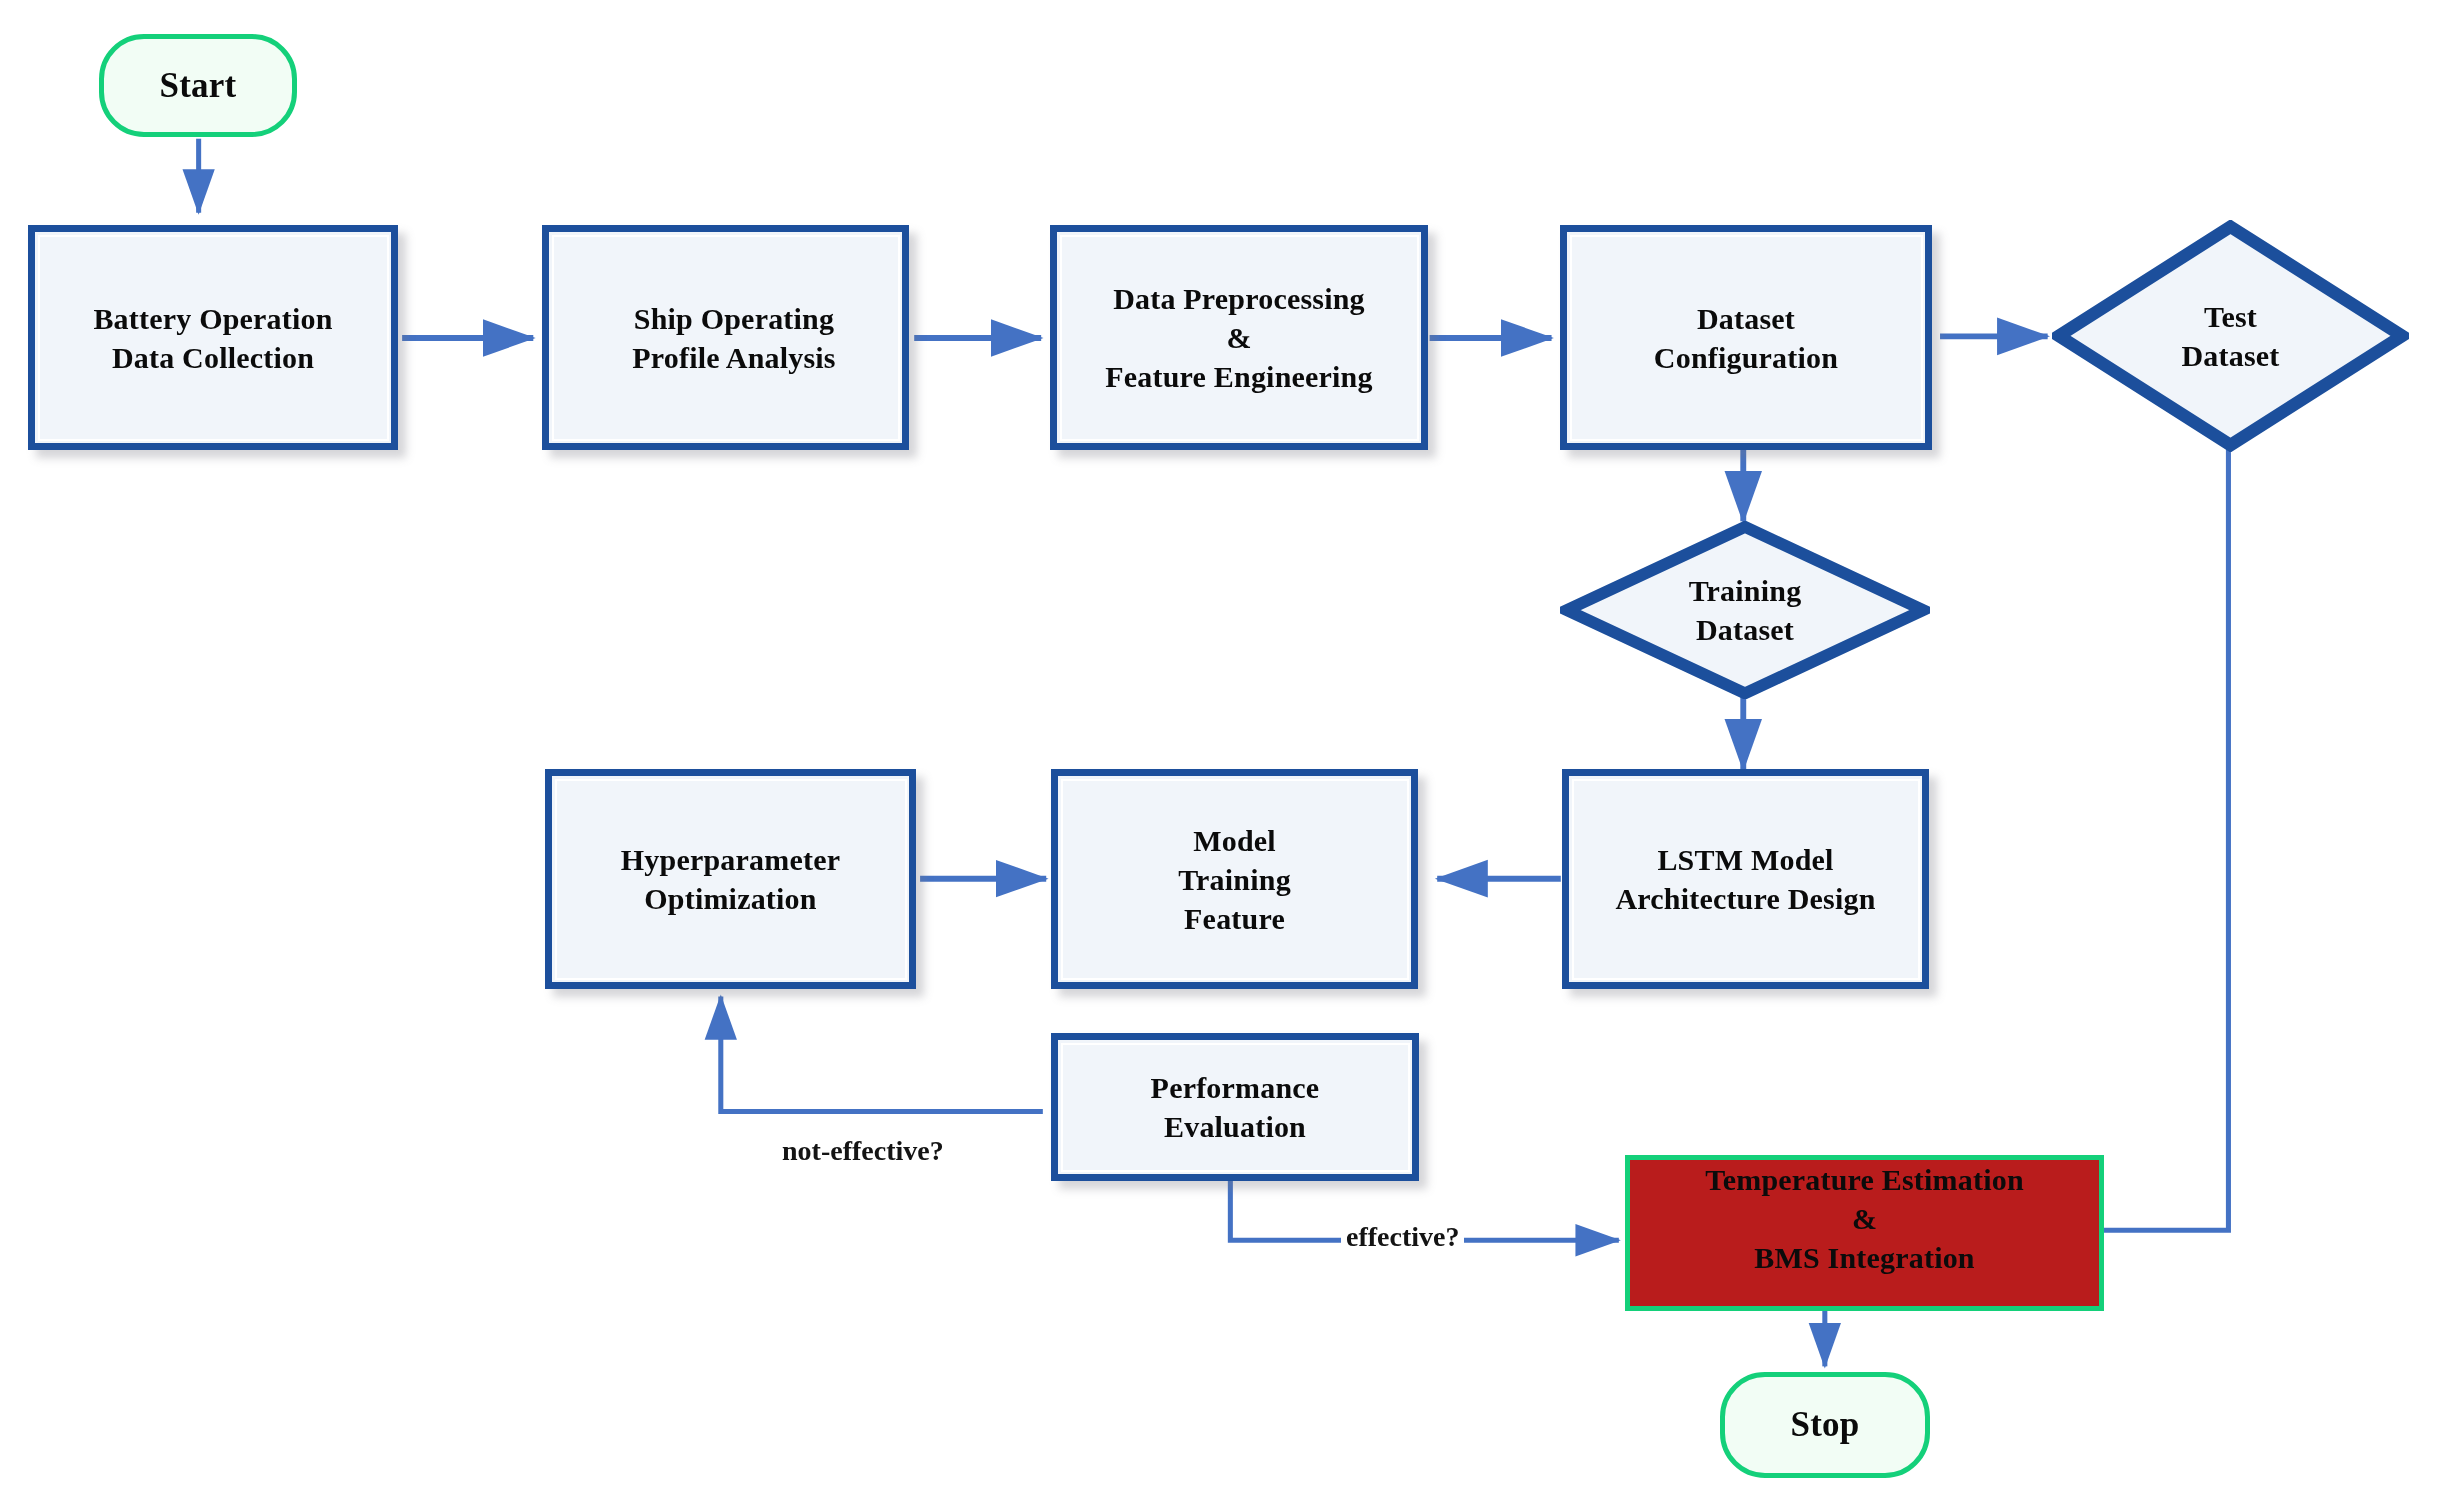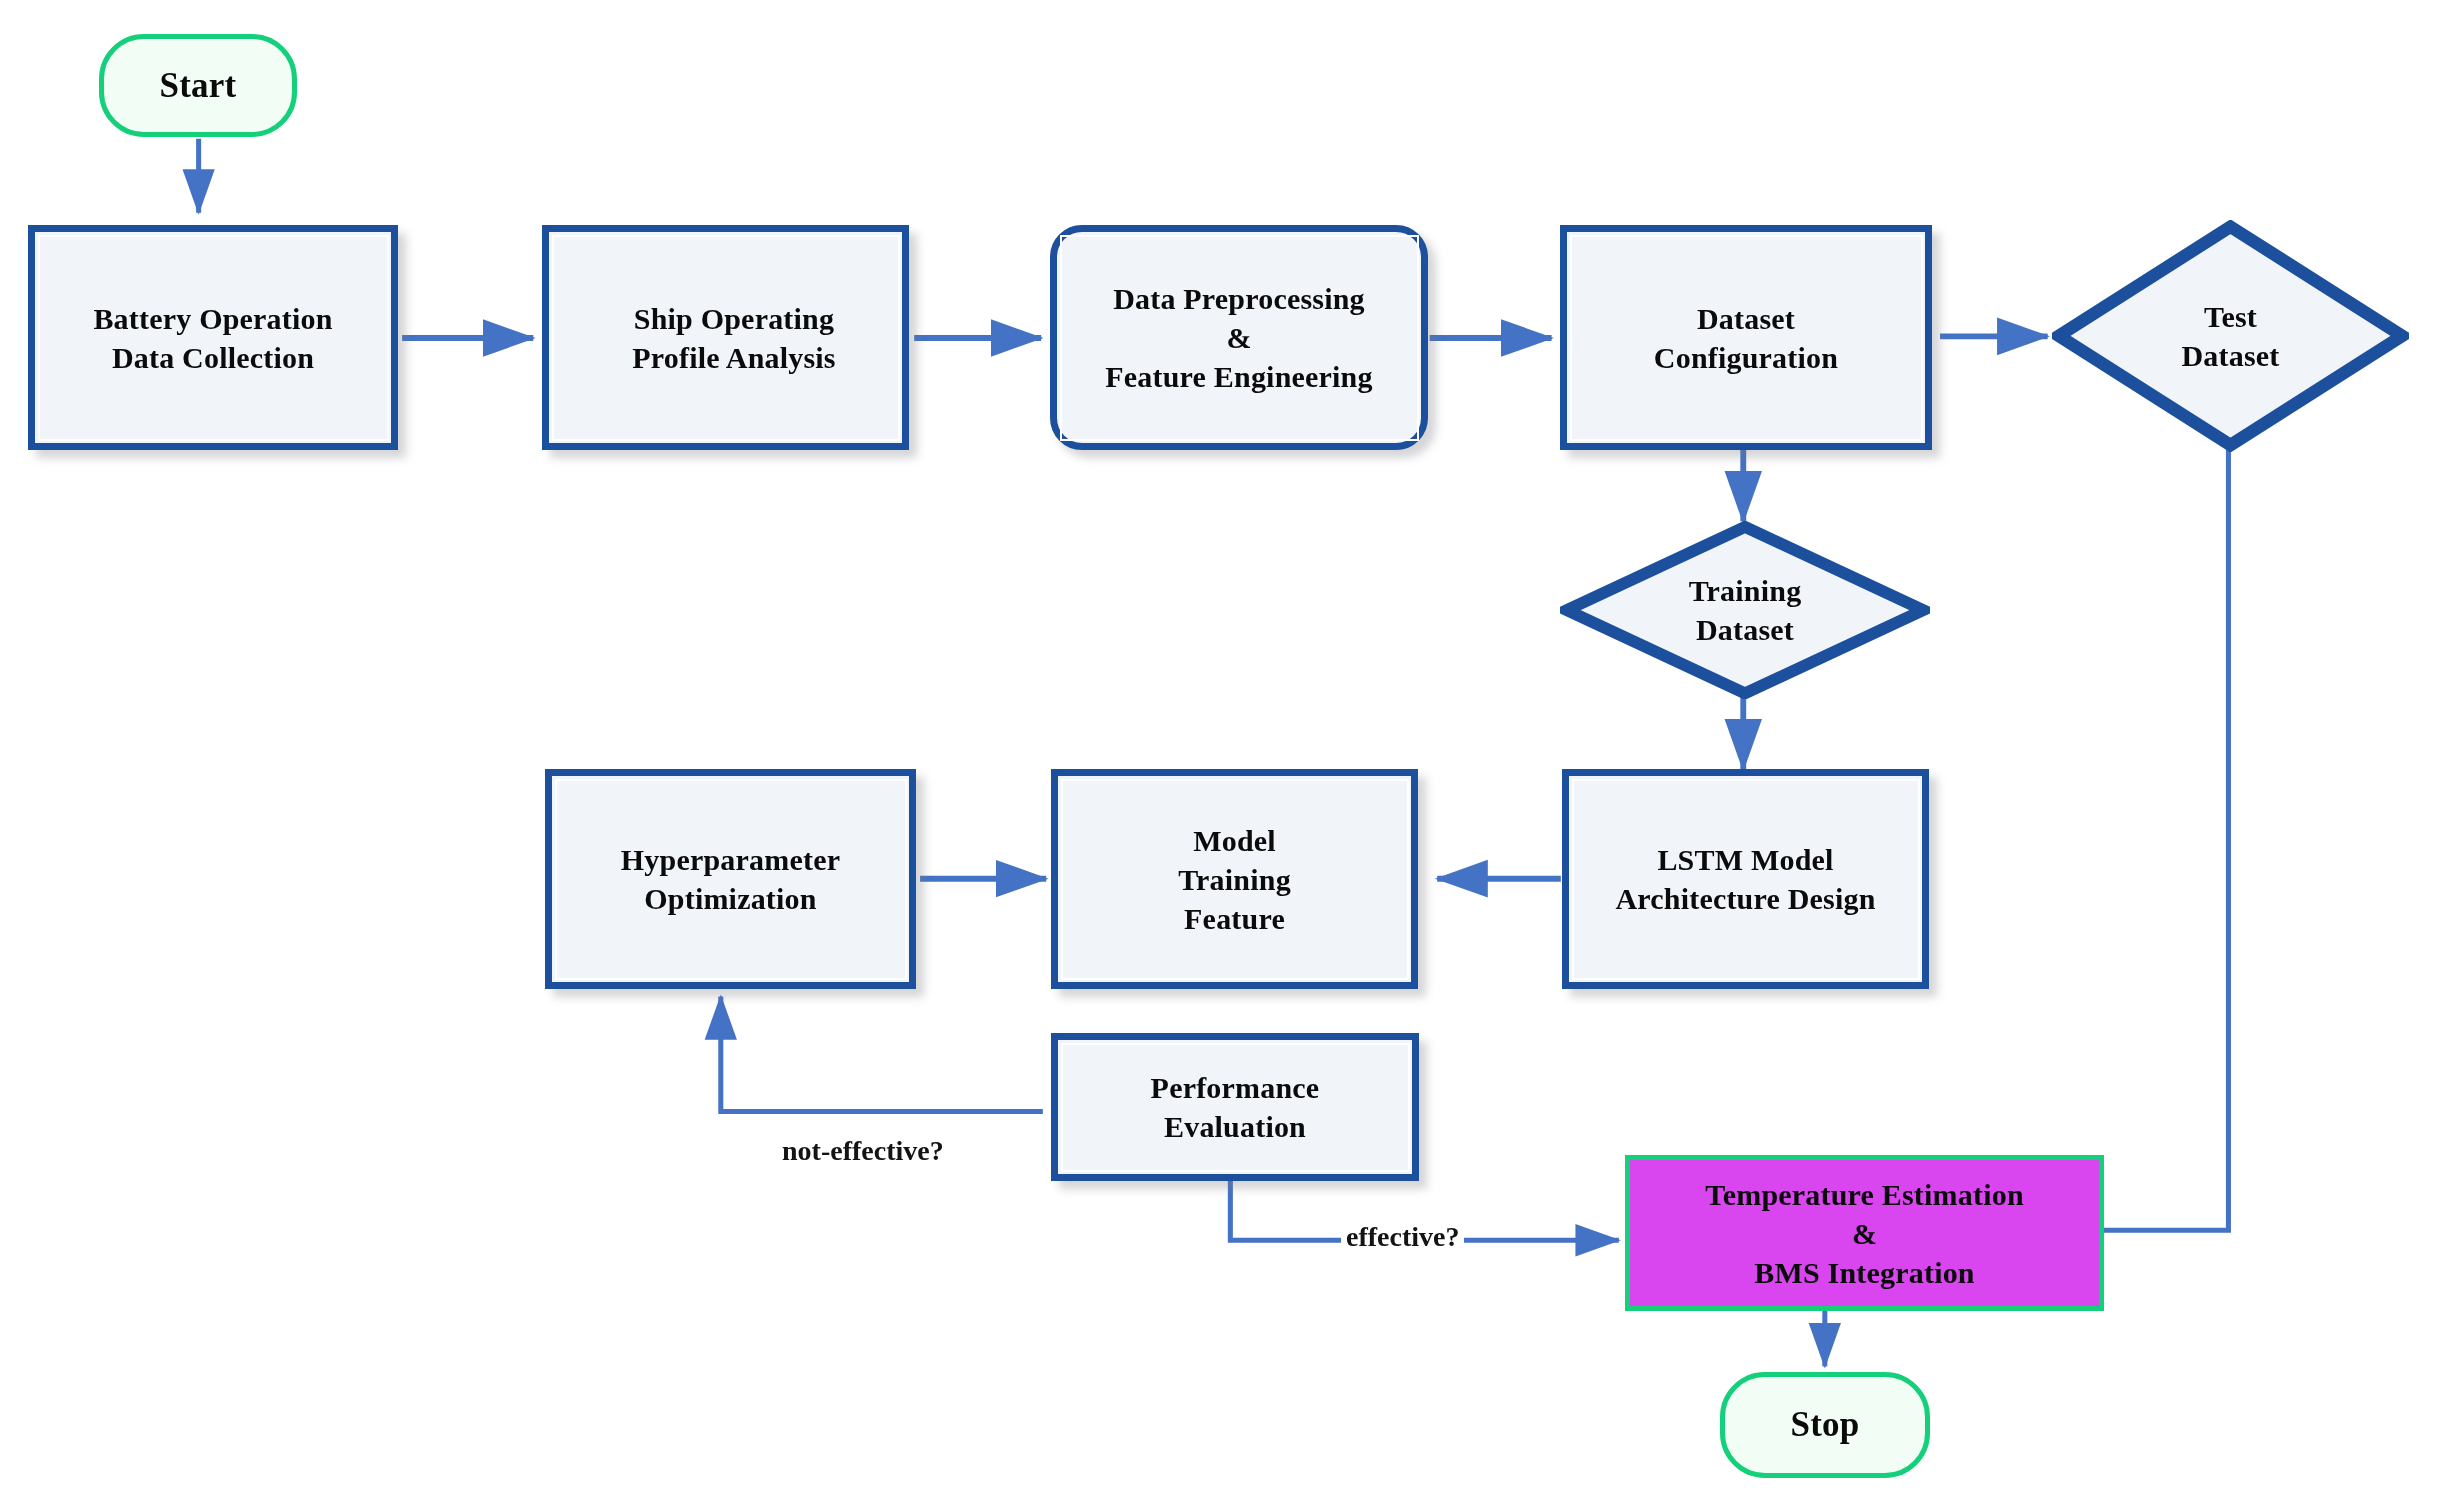--- a/index.html
+++ b/index.html
@@ -59,24 +59,24 @@
     display: flex;
     align-items: center;
     justify-content: center;
   }
   .term .node-label { font-size: 35px; }
 
   
   .greenbox {
     position: absolute;
     box-sizing: border-box;
-    background: #d946ef;
+    background: #b91c1c;
     border: 5px solid #14d07a;
     display: flex;
-    align-items: center;
+    align-items: flex-start;
     justify-content: center;
   }
   .greenbox .node-label { font-size: 30px; }
 
   
   .diamond {
     position: absolute;
     display: flex;
     align-items: center;
     justify-content: center;
@@ -151,21 +151,21 @@
   <div class="proc" style="left:28px; top:225px; width:370px; height:225px;">
     <div class="node-label">Battery Operation
 Data Collection</div>
   </div>
 
   <div class="proc" style="left:542px; top:225px; width:367px; height:225px;padding-left:17px;">
     <div class="node-label">Ship Operating
 Profile Analysis</div>
   </div>
 
-  <div class="proc" style="left:1050px; top:225px; width:378px; height:225px;border-radius:32px;">
+  <div class="proc" style="left:1050px; top:225px; width:378px; height:225px;">
     <div class="node-label">Data Preprocessing
 &amp;
 Feature Engineering</div>
   </div>
 
   <div class="proc" style="left:1560px; top:225px; width:372px; height:225px;">
     <div class="node-label">Dataset
 Configuration</div>
   </div>
 

